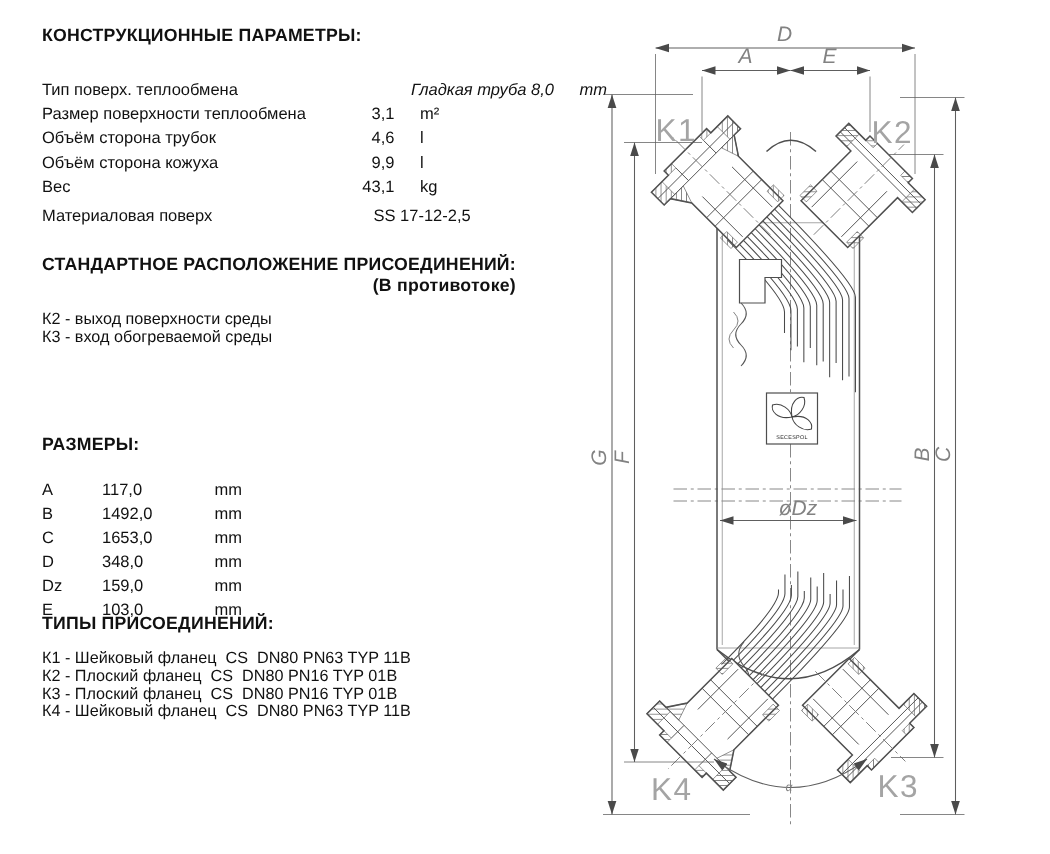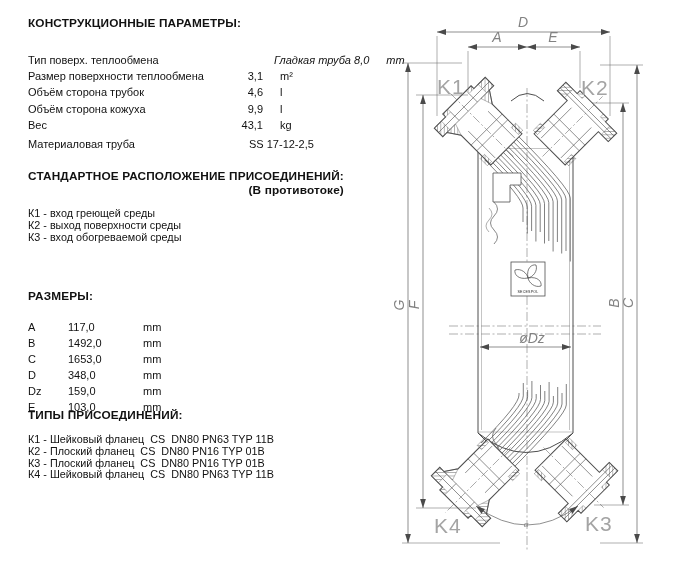--- a/index.html
+++ b/index.html
@@ -51,33 +51,32 @@
     <span class="lb">Объём сторона кожуха</span>
     <span class="val">9,9</span>
     <span class="un">l</span>
   </div>
   <div class="row">
     <span class="lb">Вес</span>
     <span class="val">43,1</span>
     <span class="un">kg</span>
   </div>
   <div class="row w25" style="margin-top:3px">
-    <span class="lb">Материаловая труба</span>
+    <span class="lb">Материаловая поверх</span>
     <span class="val">SS 17-12-2,5</span>
     <span class="un"></span>
   </div>
 </div>
 
 <div class="abs title" style="left:28px;top:169px;line-height:14px">
   <div>СТАНДАРТНОЕ РАСПОЛОЖЕНИЕ ПРИСОЕДИНЕНИЙ:</div>
   <div>(В противотоке)</div>
 </div>
 
 <div class="abs items" style="left:28px;top:208px">
-  <div>К1 - вход греющей среды</div>
   <div>К2 - выход поверхности среды</div>
   <div>К3 - вход обогреваемой среды</div>
 </div>
 
 <div class="abs title" style="left:28px;top:289px">РАЗМЕРЫ:</div>
 
 <div class="abs tbl-dim" style="left:28px;top:320px">
   <div class="row">
     <span class="lb">A</span>
     <span class="val">117,0</span>

